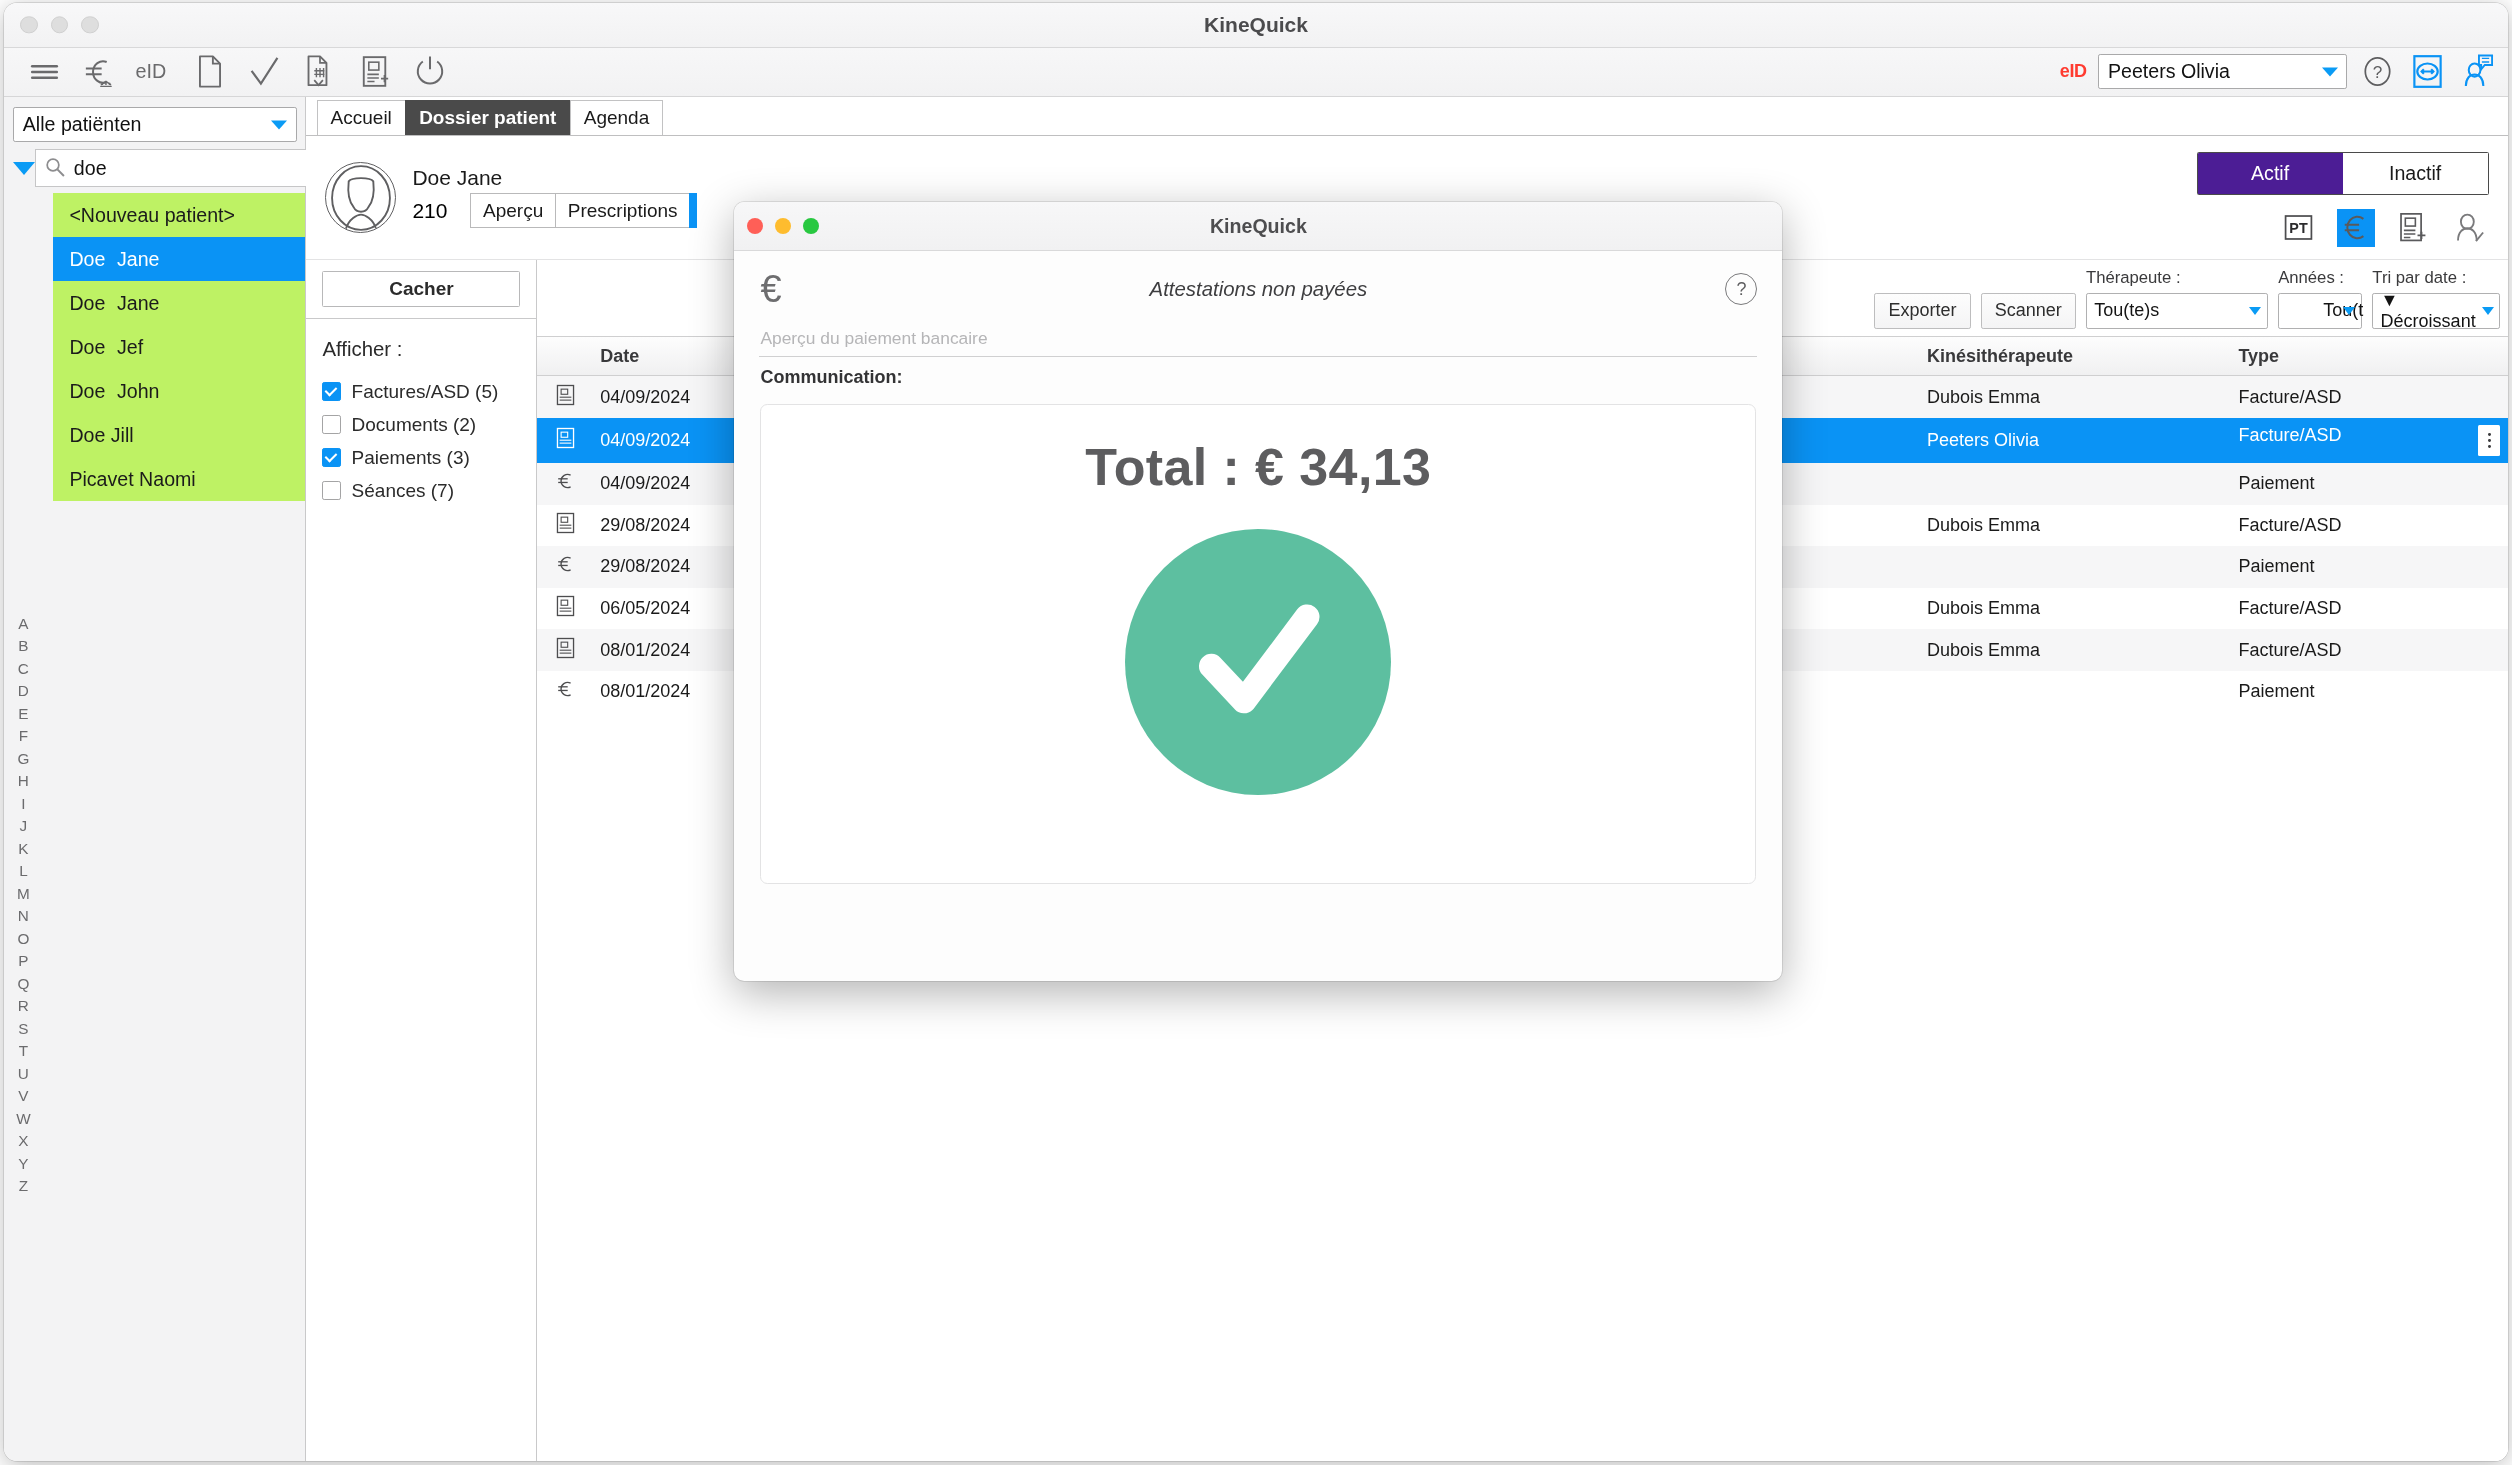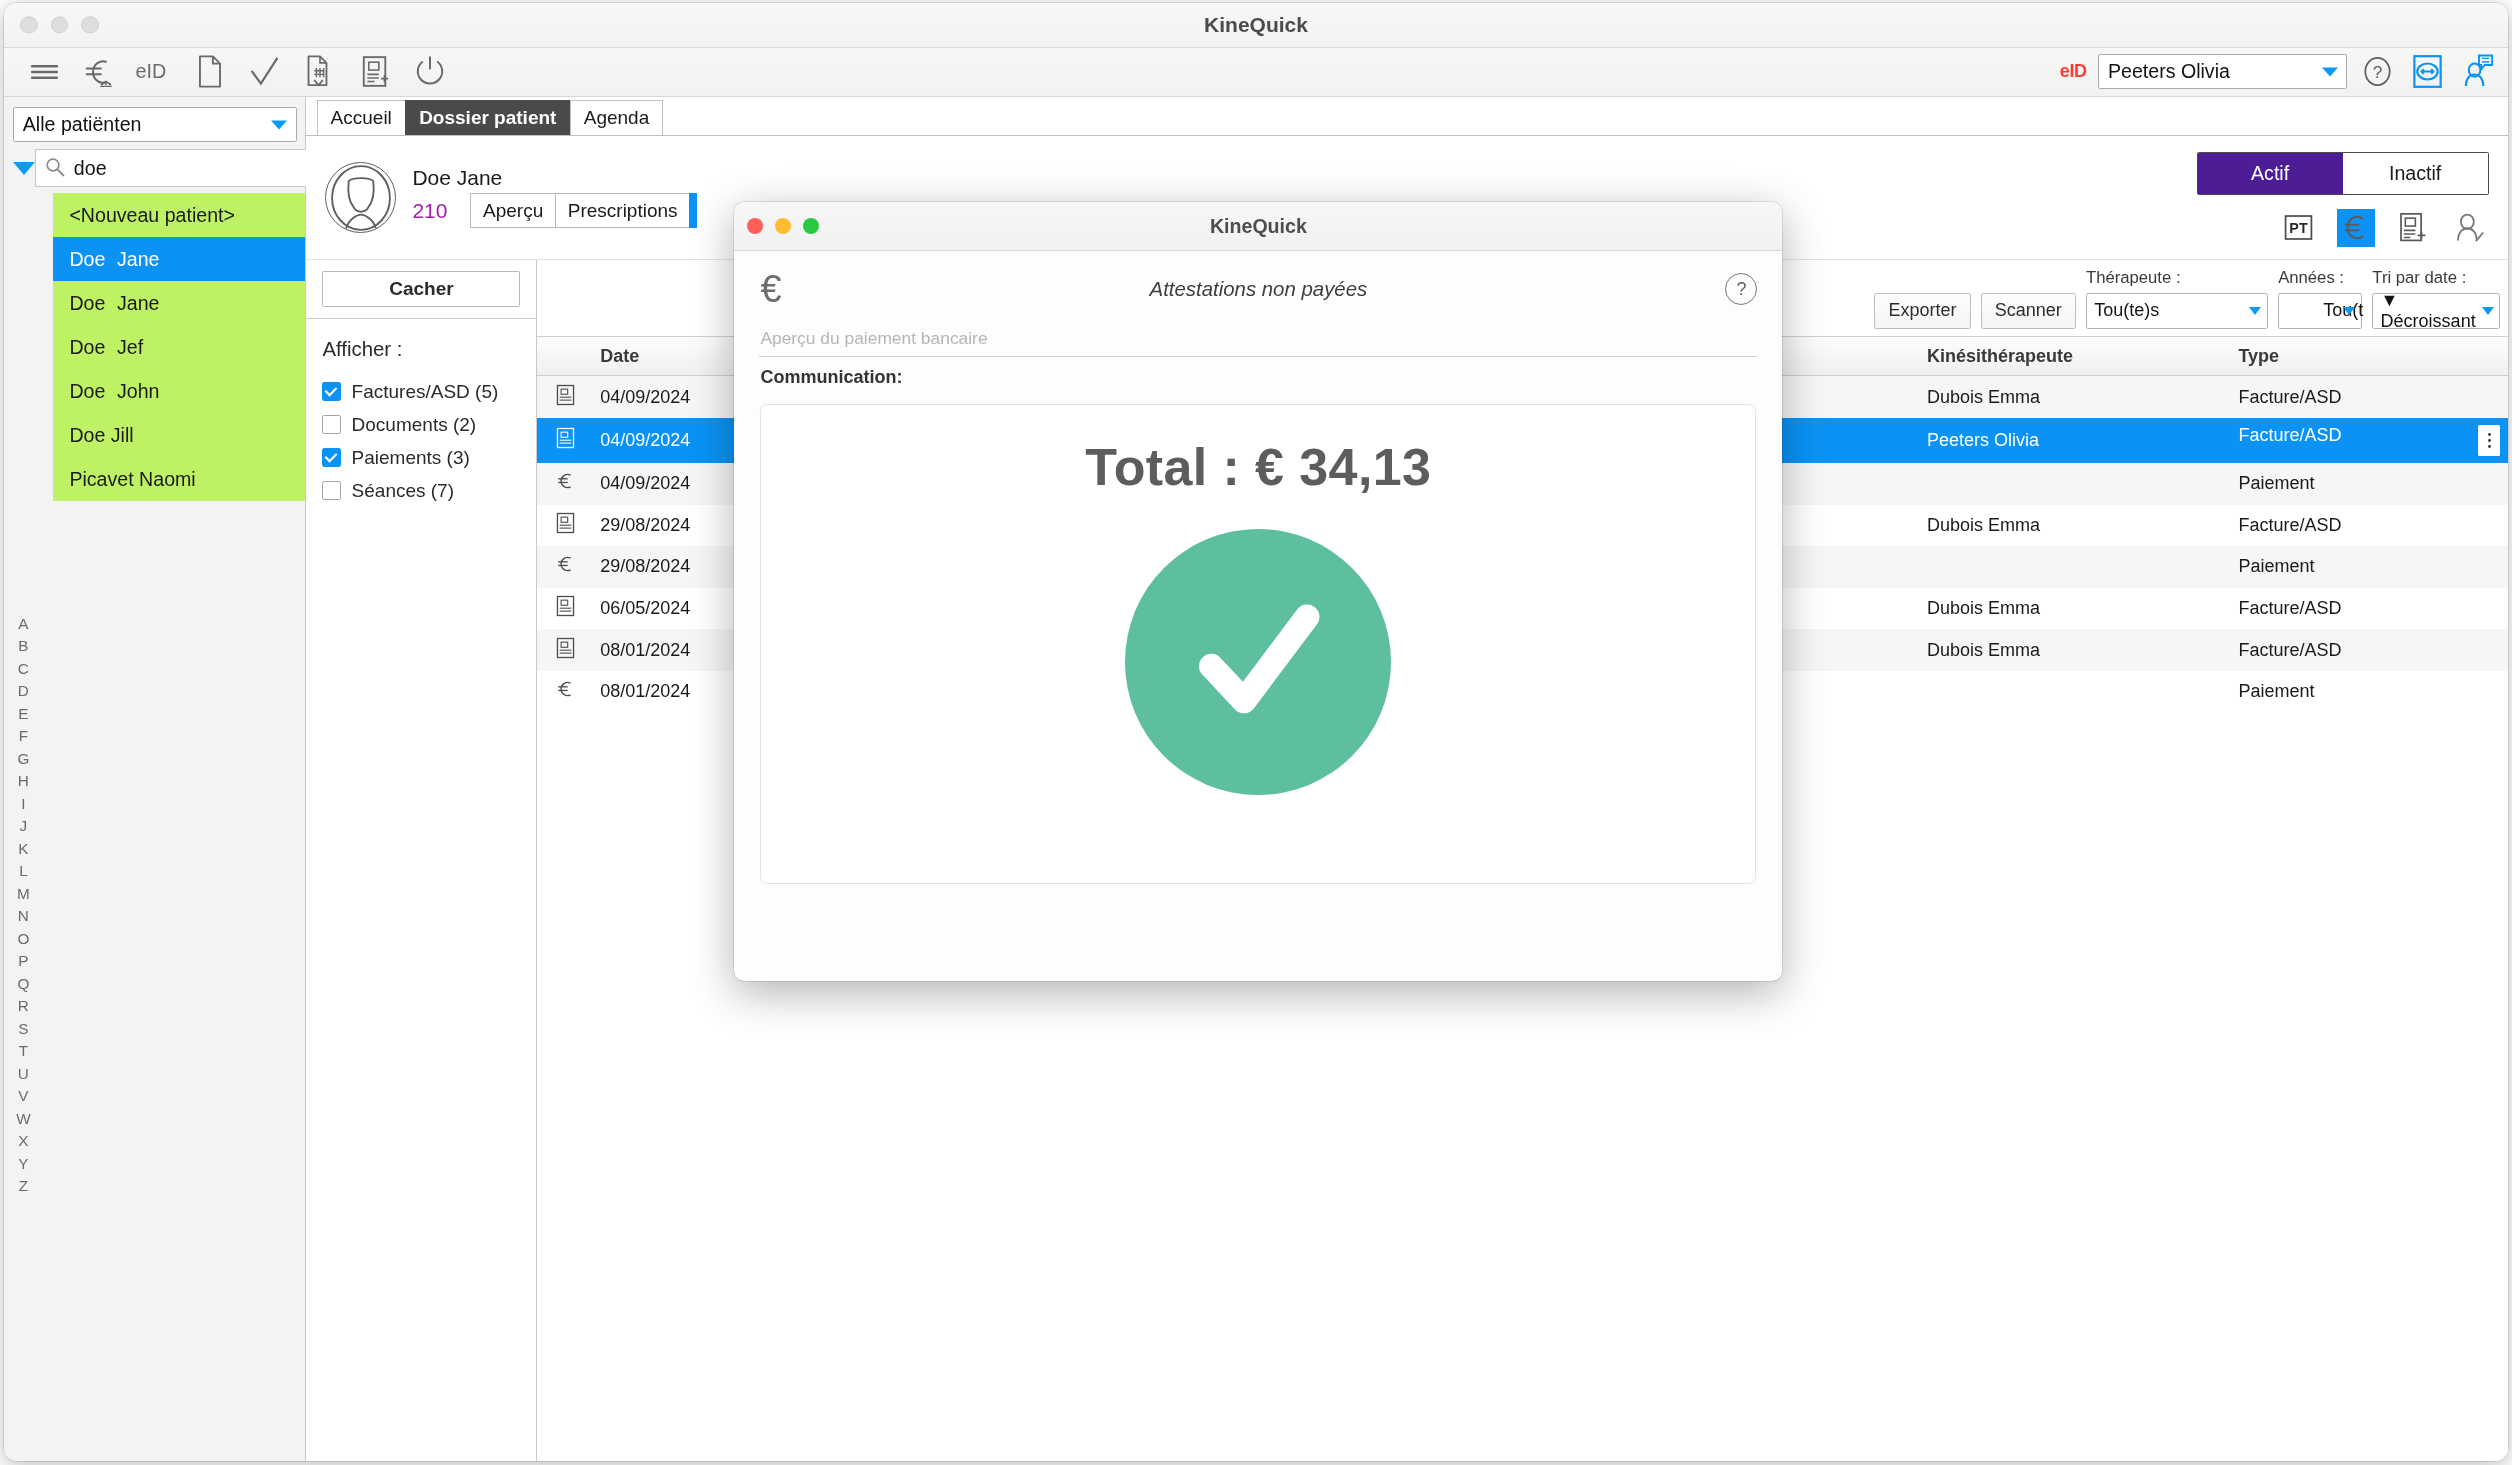--- a/index.html
+++ b/index.html
@@ -162,21 +162,21 @@
     padding: 0 19px; position: relative;
     border-bottom: 0.7px solid #e3e3e4;
   }
   .avatar {
     width: 71px; height: 71px; border-radius: 50%;
     border: 1.5px solid #5f5f61; margin-right: 16px;
     display:flex;align-items:flex-end;justify-content:center; overflow:hidden;
   }
   .p-info { display:flex; flex-direction: column; gap: 2.9px; }
   .p-name { font-size: 21px; color:#1a1a1a; }
-  .p-sub { font-size: 21px; color:#a21caf; }
+  .p-sub { font-size: 21px; color:#000000; }
   .p-row2 { display:flex; align-items:center; gap: 0; }
   .seg-btn {
     height: 35px; padding: 0 11.6px; display:flex;align-items:center;
     font-size: 19px; color:#1a1a1a; background:#fff;
     border: 0.7px solid #b9b9ba; margin-right:-0.7px; cursor:pointer;
   }
   .blue-strip { width:7.3px; height:35px; background:#0a93f5; }
 
   .actif-group {
     position: absolute; right: 19px; top: 16px;

